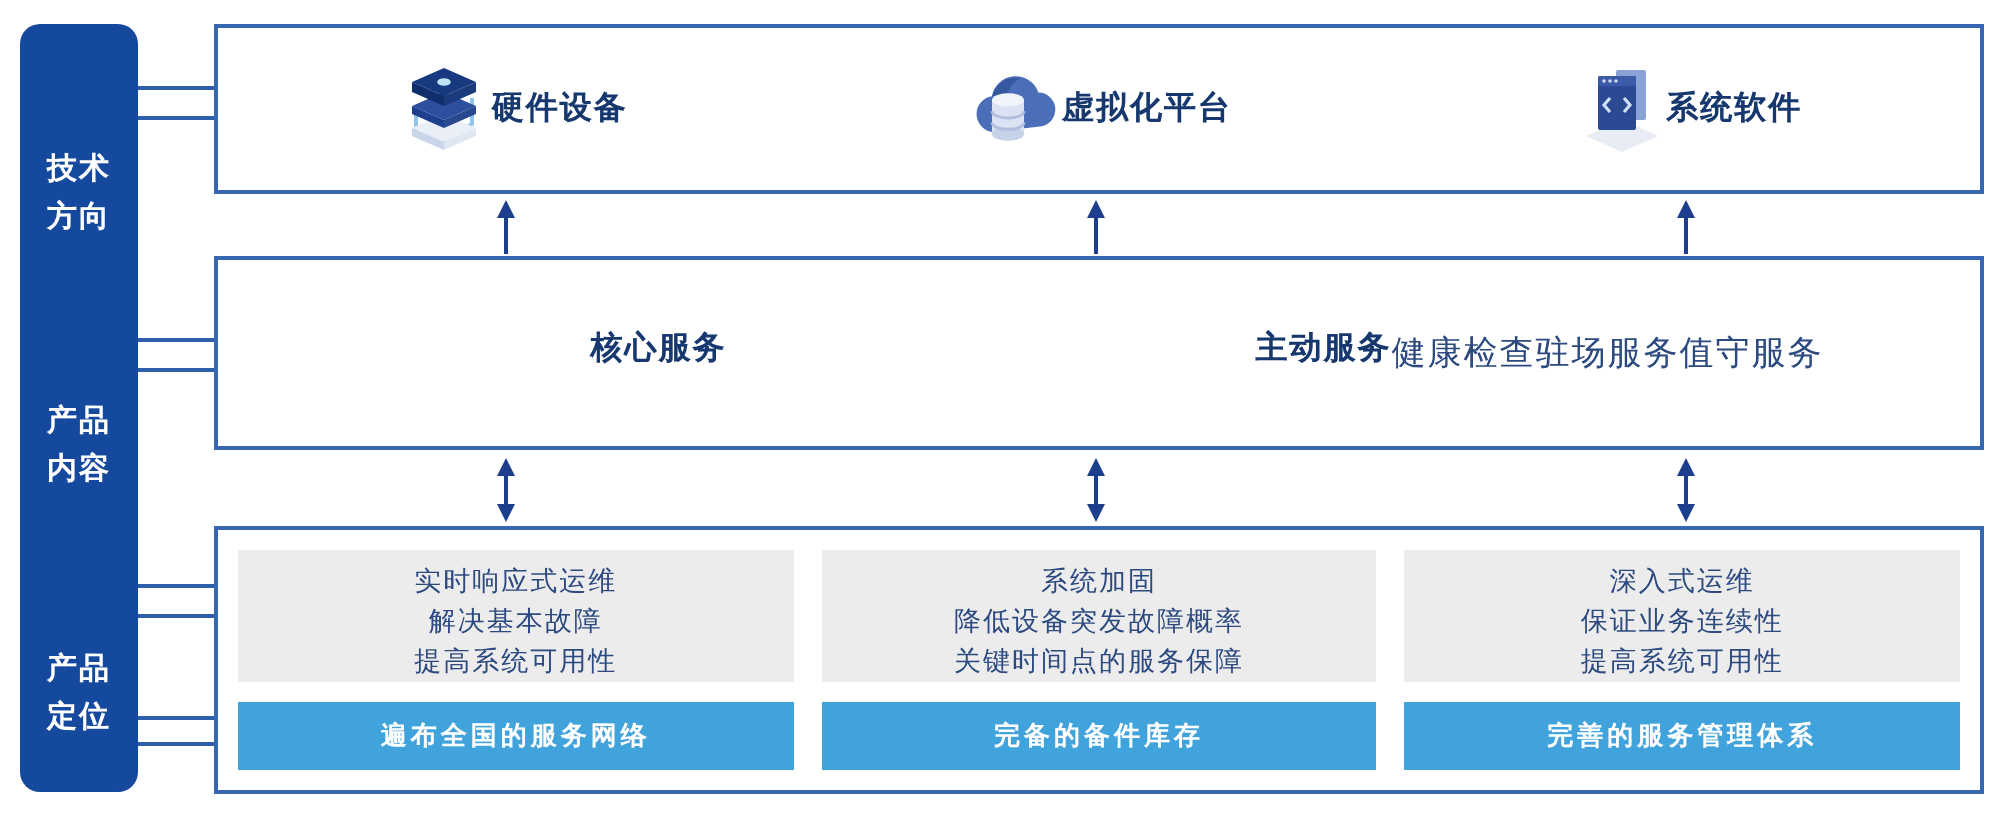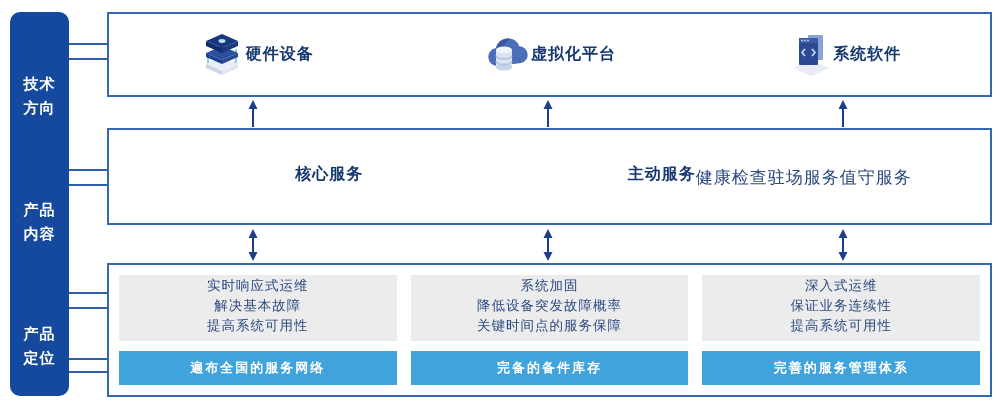--- a/index.html
+++ b/index.html
@@ -35,21 +35,21 @@
 
   .box-content { top:128px; height:97px; display:flex; }
   .content-col { flex:1; display:flex; flex-direction:row; align-items:center; justify-content:center; }
   .content-title { font-size:16px; font-weight:700; color:var(--navy-text,#16386e); letter-spacing:1px; margin-bottom:4px; }
   .content-item { font-size:17px; color:var(--body-text,#2c4a80); line-height:20px; letter-spacing:1px; }
 
   .box-position { top:263px; height:134px; display:flex; gap:14px; padding:10px; }
   .pos-col { flex:1; display:flex; flex-direction:column; }
   .gray-box {
     flex:1; background:var(--gray-box,#ececec);
-    display:flex; flex-direction:column; align-items:center; justify-content:flex-start;
+    display:flex; flex-direction:column; align-items:center; justify-content:flex-end;
   }
   .gray-line { font-size:13.5px; color:var(--body-text,#2c4a80); line-height:20px; letter-spacing:1px; }
   .banner {
     height:34px; margin-top:10px; background:var(--banner-bg,#41a3dc);
     color:#ffffff; font-size:13px; font-weight:700; letter-spacing:2px;
     display:flex; align-items:center; justify-content:center;
   }
 
   
   .arrow { position:absolute; transform:translateX(-50%); }

